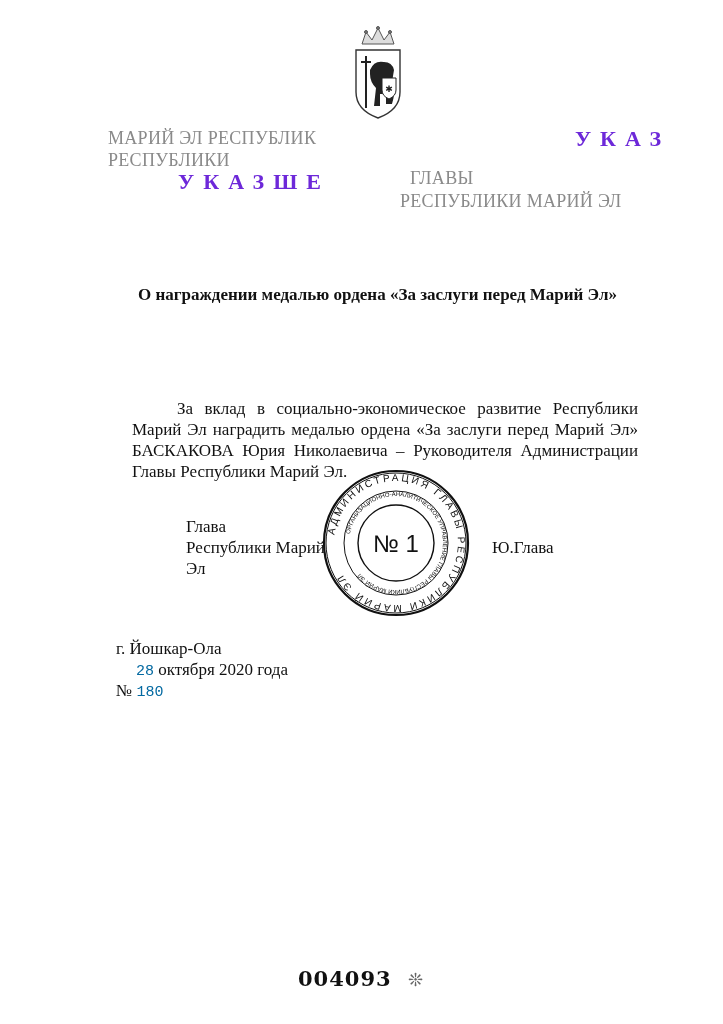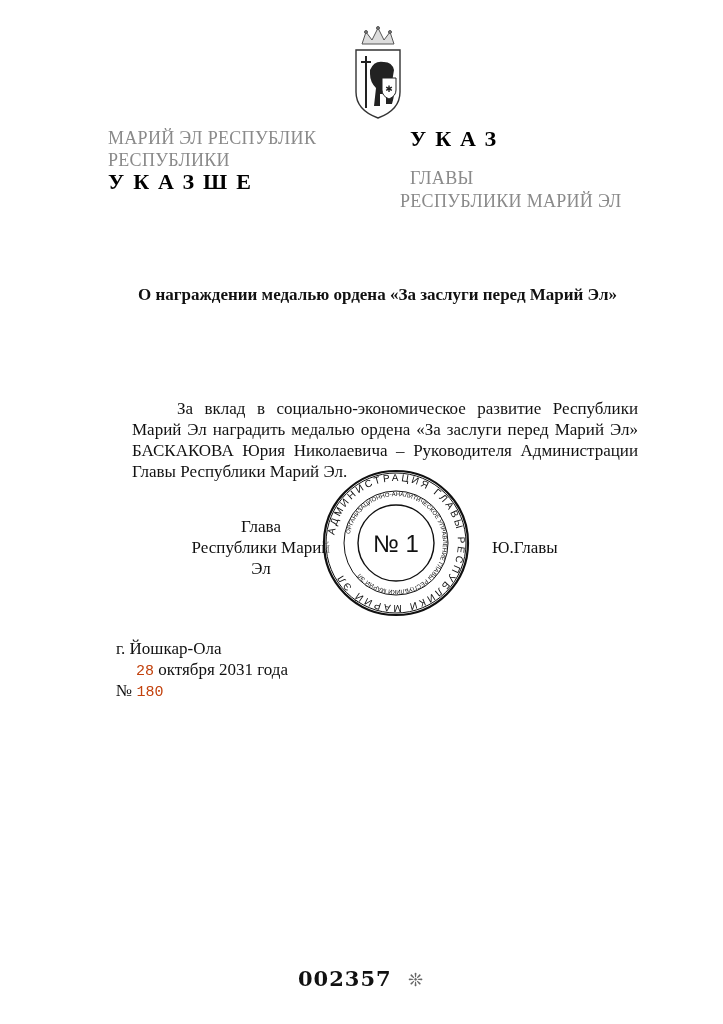--- a/index.html
+++ b/index.html
@@ -1,25 +1,25 @@
 <!DOCTYPE html>
 <html><head>
 <meta charset="utf-8">
 <style>
   html, body { margin: 0; padding: 0; background: #ffffff; }
   body { width: 723px; height: 1024px; position: relative; overflow: hidden; font-family: "Liberation Serif", serif; color: #111; }
   .abs { position: absolute; }
   .emblem { left: 352px; top: 22px; width: 52px; height: 98px; }
   .hdr-gray { color: #8a8a8a; font-family: "Liberation Serif", serif; font-size: 18px; letter-spacing: 0.3px; }
-  .hdr-bold { font-weight: bold; font-size: 22px; letter-spacing: 9px; text-align: left; color: #000000; }
+  .hdr-bold { font-weight: bold; font-size: 22px; letter-spacing: 9px; text-align: right; color: #6d28d9; }
   .title { left: 0; width: 723px; text-align: center; font-weight: bold; font-size: 17px; line-height: 20px; padding-left: 16px; }
   .body-text { left: 116px; width: 538px; font-size: 17px; line-height: 21px; text-align: justify; }
   .body-text p { margin: 16px; text-indent: 45px; text-align-last: left; }
   .sig { font-size: 17px; line-height: 21px; }
-  .mono { font-family: "Liberation Mono", monospace; color: #c2410c; font-size: 15px; }
+  .mono { font-family: "Liberation Mono", monospace; color: #0369a1; font-size: 15px; }
   .stamp { left: 321px; top: 468px; width: 150px; height: 150px; }
   .serial { left: 298px; top: 966px; font-family: "DejaVu Serif", serif; font-weight: bold; font-size: 21px; letter-spacing: 1px; }
 </style>
 </head>
 <body>
 
 <div class="abs emblem">
   <svg width="52" height="98" viewBox="0 0 52 98">
     <g fill="none" stroke="#555" stroke-width="1">
       <path d="M10 22 L14 10 L20 18 L26 6 L32 18 L38 10 L42 22 Z" fill="#ddd"></path>
@@ -45,25 +45,25 @@
 <div class="abs hdr-gray" style="left:400px; top:191px; width:280px;">РЕСПУБЛИКИ МАРИЙ ЭЛ</div>
 
 <div class="abs title" style="top:285px;">
   <div>О награждении медалью ордена «За заслуги перед Марий Эл»</div>
 </div>
 
 <div class="abs body-text" style="top:382px;">
   <p>За вклад в социально-экономическое развитие Республики Марий Эл наградить медалью ордена «За заслуги перед Марий Эл» БАСКАКОВА Юрия Николаевича – Руководителя Администрации Главы Республики Марий Эл.</p>
 </div>
 
-<div class="abs sig" style="left:186px; top:516px; width:150px; text-align:center;">
+<div class="abs sig" style="left:186px; top:516px; width:150px; text-align:left;">
   <div>Глава</div>
   <div>Республики Марий Эл</div>
 </div>
-<div class="abs sig" style="left:492px; top:537px;">Ю.Главы</div>
+<div class="abs sig" style="left:492px; top:537px;">Ю.Глава</div>
 
 <div class="abs stamp">
   <svg width="150" height="150" viewBox="0 0 150 150">
     <defs>
       <path id="outerArc" d="M75,75 m-62,0 a62,62 0 1,1 124,0 a62,62 0 1,1 -124,0"></path>
       <path id="innerArc" d="M75,75 m-47,0 a47,47 0 1,1 94,0 a47,47 0 1,1 -94,0"></path>
     </defs>
     <circle cx="75" cy="75" r="72" fill="rgba(255,255,255,0.6)" stroke="#111" stroke-width="2.2"></circle>
     <circle cx="75" cy="75" r="70" fill="none" stroke="#111" stroke-width="1"></circle>
     <circle cx="75" cy="75" r="52" fill="none" stroke="#111" stroke-width="1"></circle>
@@ -74,23 +74,23 @@
     <text font-family="Liberation Sans, sans-serif" font-size="6" fill="#111">
       <textPath href="#innerArc" startOffset="3%">ОРГАНИЗАЦИОННО-АНАЛИТИЧЕСКОЕ УПРАВЛЕНИЕ ГЛАВЫ РЕСПУБЛИКИ МАРИЙ ЭЛ</textPath>
     </text>
     <text x="75" y="84" text-anchor="middle" font-family="Liberation Sans, sans-serif" font-size="24" fill="#111">№ 1</text>
   </svg>
 </div>
 
 <div class="abs sig" style="left:116px; top:638px;">г. Йошкар-Ола</div>
 <div class="abs sig" style="left:136px; top:659px;">
   <span class="mono">28</span>
-  <span>октября 2031 года</span>
+  <span>октября 2020 года</span>
 </div>
 <div class="abs sig" style="left:116px; top:680px;">
   <span>№</span>
   <span class="mono">180</span>
 </div>
 
 <div class="abs serial">
-  <span>002357</span>
+  <span>004093</span>
   <span style="font-weight:normal; color:#666; font-size:18px; margin-left:8px;">❊</span>
 </div>
 
 </body></html>

